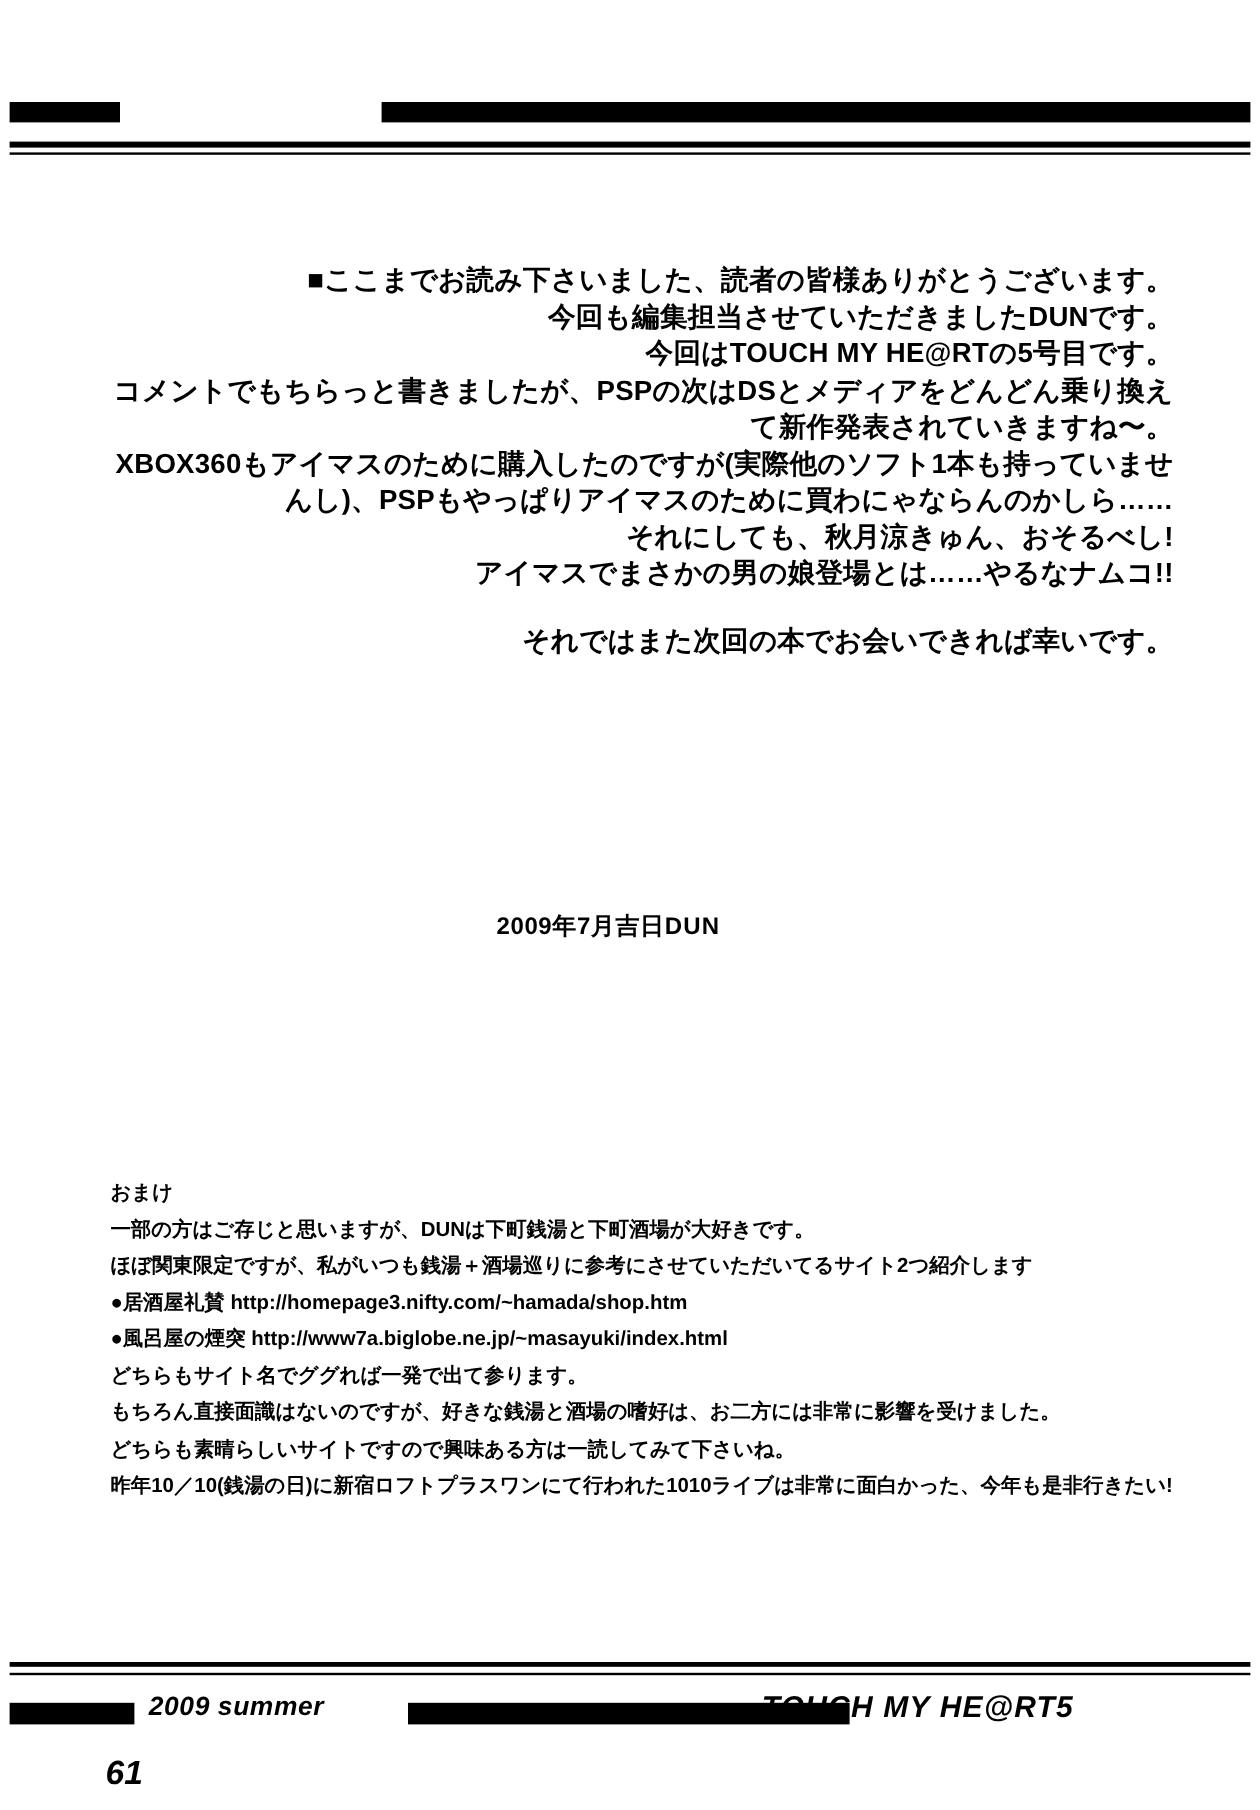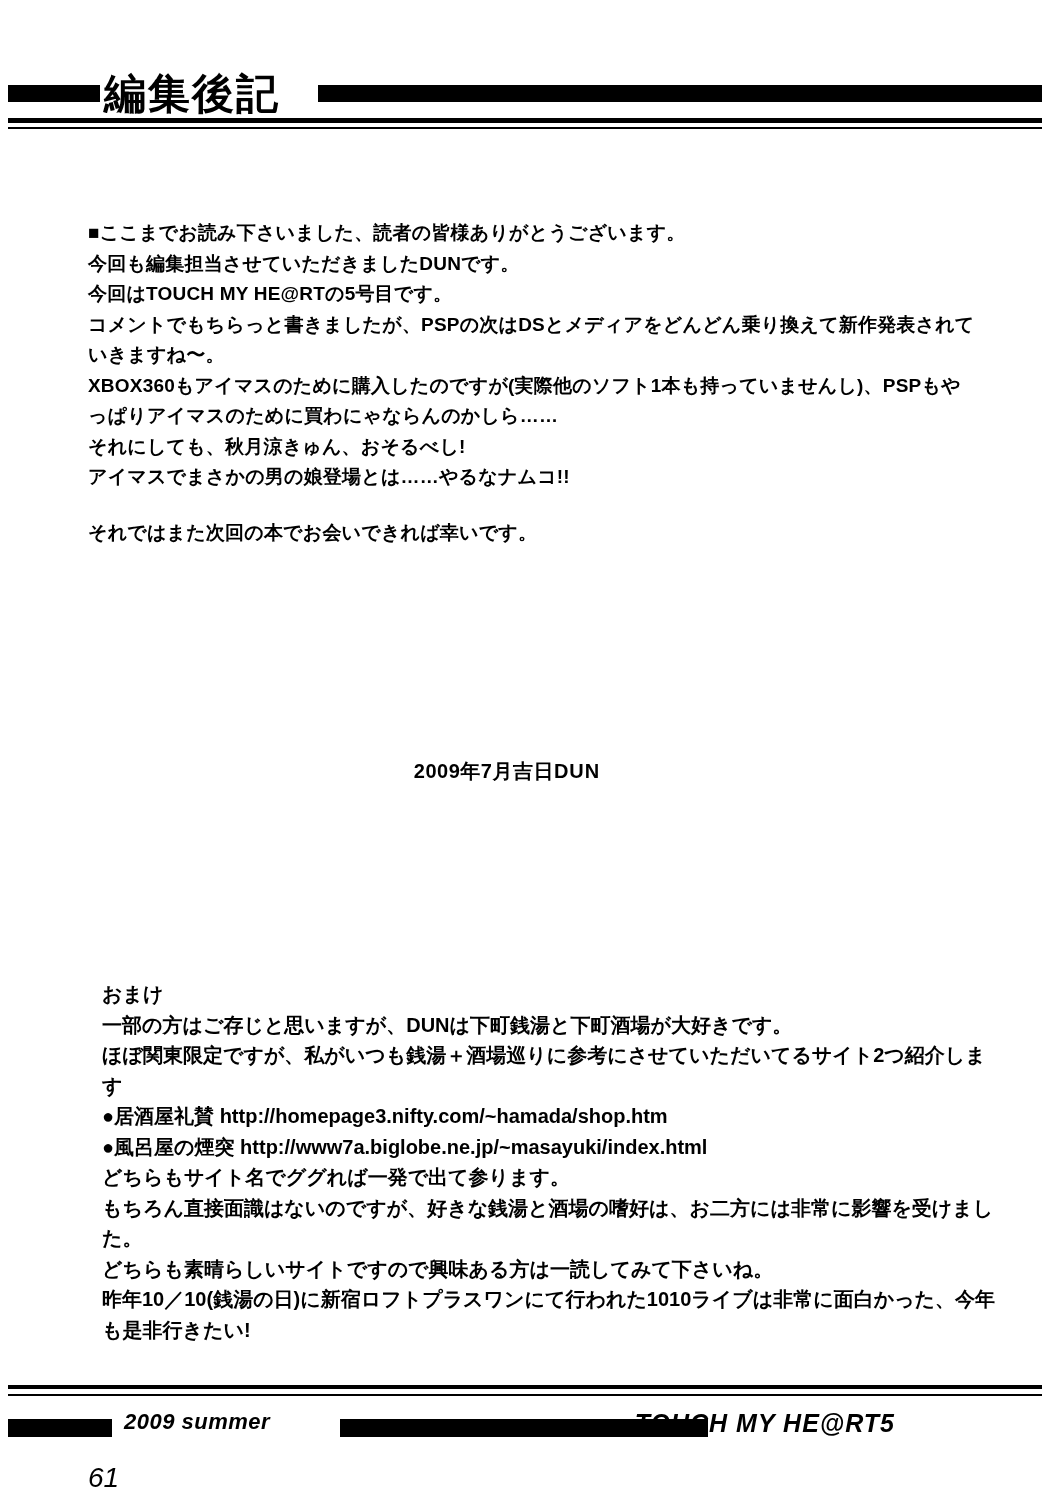--- a/index.html
+++ b/index.html
@@ -66,52 +66,53 @@
     height: 2px;
     background: #000000;
   }
 
   
   .body-text {
     position: absolute;
     left: 88px;
     top: 218px;
     width: 890px;
-    font-size: 19px;
+    font-size: 23px;
     font-weight: bold;
     line-height: 30.5px;
     letter-spacing: 0.2px;
+    text-align: right;
   }
   .para {
     margin: 0 0 26px 0;
     white-space: pre-wrap;
   }
-  .para:last-child { margin-bottom: 0; font-family: Liberation Mono, monospace; }
+  .para:last-child { margin-bottom: 0; }
 
   .signature-row {
     position: absolute;
     left: 88px;
     top: 758px;
     width: 890px;
     display: flex;
     justify-content: center;
     align-items: baseline;
     font-size: 20px;
     font-weight: bold;
   }
   .sig-date { letter-spacing: 0.5px; }
   .sig-name { letter-spacing: 1px; padding-right: 52px; }
 
   
   .omake {
     position: absolute;
-    left: 102px;
+    left: 92px;
     top: 918px;
     width: 900px;
-    font-size: 20px;
+    font-size: 17px;
     font-weight: bold;
     line-height: 30.5px;
     white-space: pre-wrap;
   }
   .omake-line { white-space: pre-wrap; }
 
   
   .footer-block {
     position: absolute;
     left: 0;
@@ -169,31 +170,30 @@
     font-weight: bold;
     font-style: italic;
     letter-spacing: 1px;
     white-space: nowrap;
   }
   .page-number {
     position: absolute;
     left: 88px;
     top: 1462px;
     font-size: 28px;
-    font-weight: normal;
+    font-weight: bold;
     font-style: italic;
   }
 </style>
 </head>
 <body>
 
 <div class="header-block">
   <div class="header-bar-left"></div>
   <div class="header-bar-right"></div>
-  <div class="header-title">編集後記</div>
   <div class="header-rule"></div>
   <div class="header-rule2"></div>
 </div>
 
 <div class="body-text">
   <p class="para">■ここまでお読み下さいました、読者の皆様ありがとうございます。
 今回も編集担当させていただきましたDUNです。
 今回はTOUCH MY HE@RTの5号目です。
 コメントでもちらっと書きましたが、PSPの次はDSとメディアをどんどん乗り換えて新作発表されていきますね〜。
 XBOX360もアイマスのために購入したのですが(実際他のソフト1本も持っていませんし)、PSPもやっぱりアイマスのために買わにゃならんのかしら……

